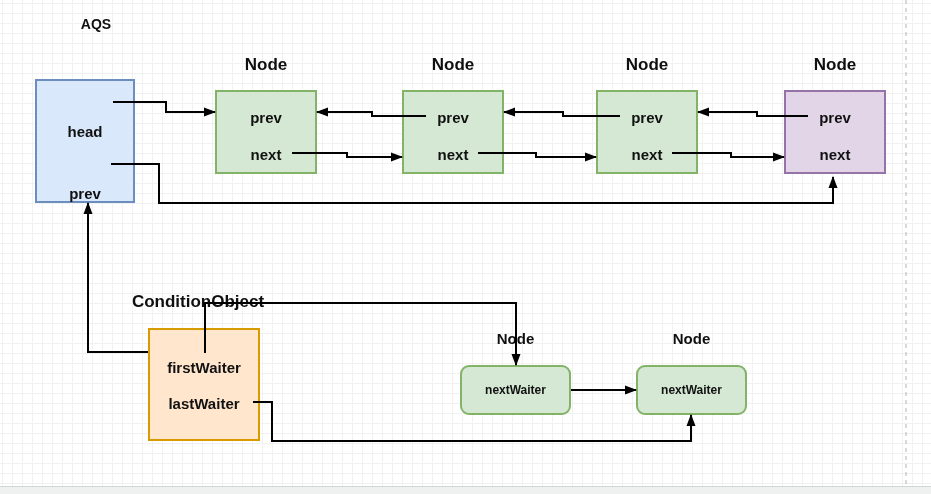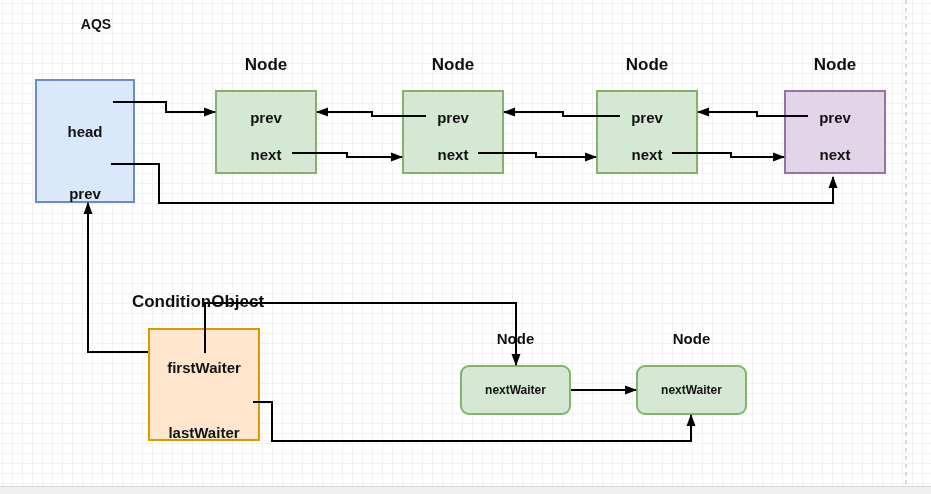--- a/index.html
+++ b/index.html
@@ -71,21 +71,21 @@
     <div class="field" style="top:17px;">prev</div>
     <div class="field" style="top:54px;">next</div>
   </div>
   <div class="box sync-node purple" style="left:784px;">
     <div class="field" style="top:17px;">prev</div>
     <div class="field" style="top:54px;">next</div>
   </div>
 
   <div class="box cond-box">
     <div class="field" style="top:29px;">firstWaiter</div>
-    <div class="field" style="top:65px;margin-top:29px;">lastWaiter</div>
+    <div class="field" style="top:65px;">lastWaiter</div>
   </div>
 
   <div class="box waiter-node" style="left:460px;">
     <div class="field">nextWaiter</div>
   </div>
   <div class="box waiter-node" style="left:636px;">
     <div class="field">nextWaiter</div>
   </div>
 
   <svg class="overlay" width="931" height="494" viewBox="0 0 931 494">

